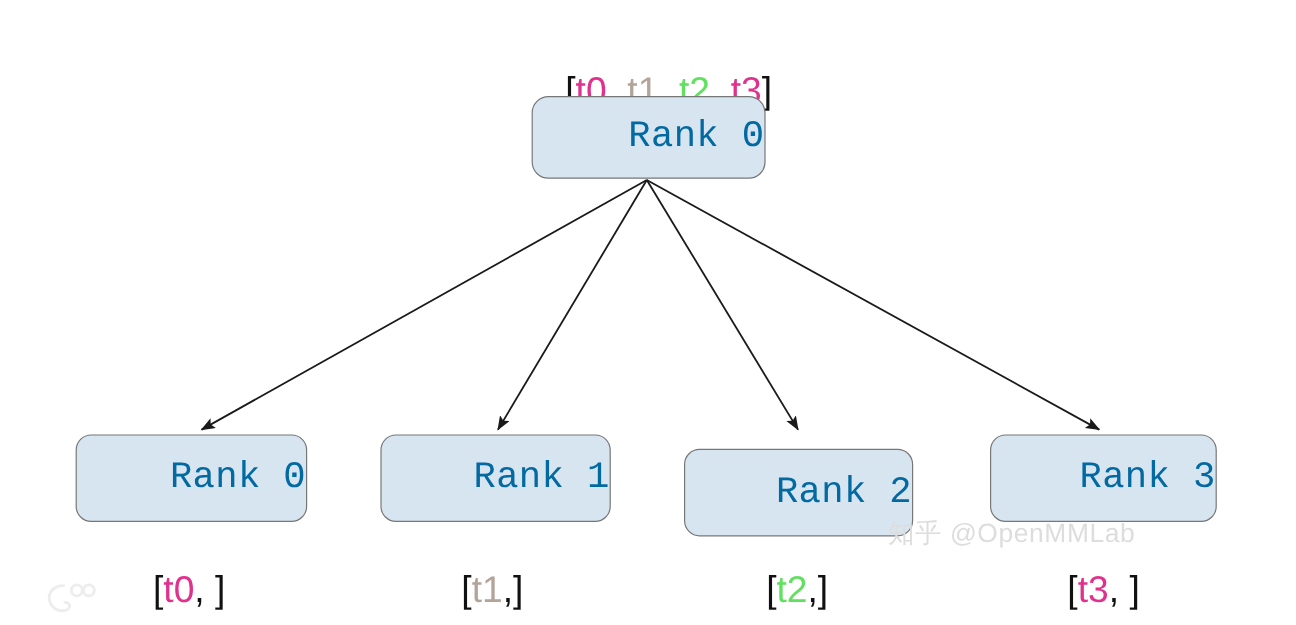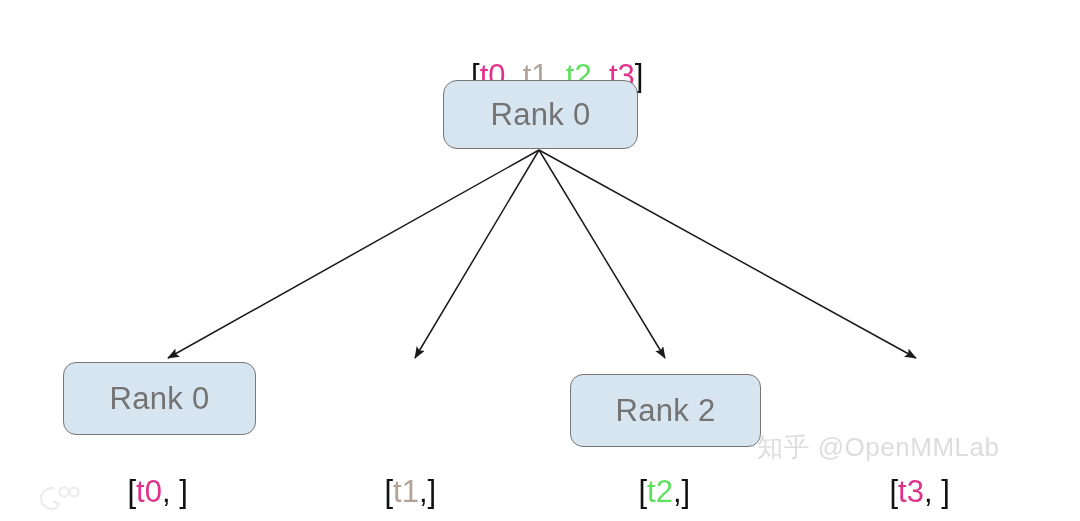--- a/index.html
+++ b/index.html
@@ -31,25 +31,25 @@
 
   
   .node {
     position: absolute;
     box-sizing: border-box;
     background: #d7e5f1;
     border: 1.6px solid #777777;
     border-radius: 13px;
     display: flex;
     align-items: center;
-    justify-content: center;
-    color: #737373;
+    justify-content: flex-end;
+    color: #0369a1;
     font-size: 31px;
     letter-spacing: 0.3px;
-    font-family: Liberation Sans, sans-serif;
+    font-family: Liberation Mono, monospace;
   }
   .node.root {
     left: 443px;
     top: 80px;
     width: 195px;
     height: 69px;
     border-radius: 14px;
   }
   .node.leaf0 { left: 63px;  top: 362px; width: 193px; height: 73px; }
   .node.leaf1 { left: 317px; top: 362px; width: 192px; height: 73px; }
@@ -78,23 +78,23 @@
   .tlist.l3 { left: 855px; }
 
   .tok-pink  { color: #e0318c; }
   .tok-gray  { color: #b3a49a; }
   .tok-green { color: #5fe05f; }
   .tok-plain { color: #111111; }
 
   
   .wm-zhihu {
     position: absolute;
-    left: 757px;
+    left: 740px;
     top: 430px;
-    font-size: 26px;
+    font-size: 22px;
     color: #dddddd;
     white-space: nowrap;
     font-family: "Liberation Sans", sans-serif;
     letter-spacing: 0.5px;
     text-align: center;
   }
   .wm-brand {
     position: absolute;
     left: 8px;
     top: 484px;
@@ -137,22 +137,28 @@
     <span class="tok-plain">[</span><span class="tok-pink">t0</span><span class="tok-plain">, </span><span class="tok-gray">t1</span><span class="tok-plain">, </span><span class="tok-green">t2</span><span class="tok-plain">, </span><span class="tok-pink">t3</span><span class="tok-plain">]</span>
   </div>
 
   <div class="node root">
     <span>Rank 0</span>
   </div>
 
   <div class="node leaf0">
     <span>Rank 0</span>
   </div>
+  <div class="node leaf1">
+    <span>Rank 1</span>
+  </div>
   <div class="node leaf2">
     <span>Rank 2</span>
+  </div>
+  <div class="node leaf3">
+    <span>Rank 3</span>
   </div>
 
   <div class="tlist leaf-list l0">
     <span class="tok-plain">[</span><span class="tok-pink">t0</span><span class="tok-plain">, ]</span>
   </div>
   <div class="tlist leaf-list l1">
     <span class="tok-plain">[</span><span class="tok-gray">t1</span><span class="tok-plain">,]</span>
   </div>
   <div class="tlist leaf-list l2">
     <span class="tok-plain">[</span><span class="tok-green">t2</span><span class="tok-plain">,]</span>

